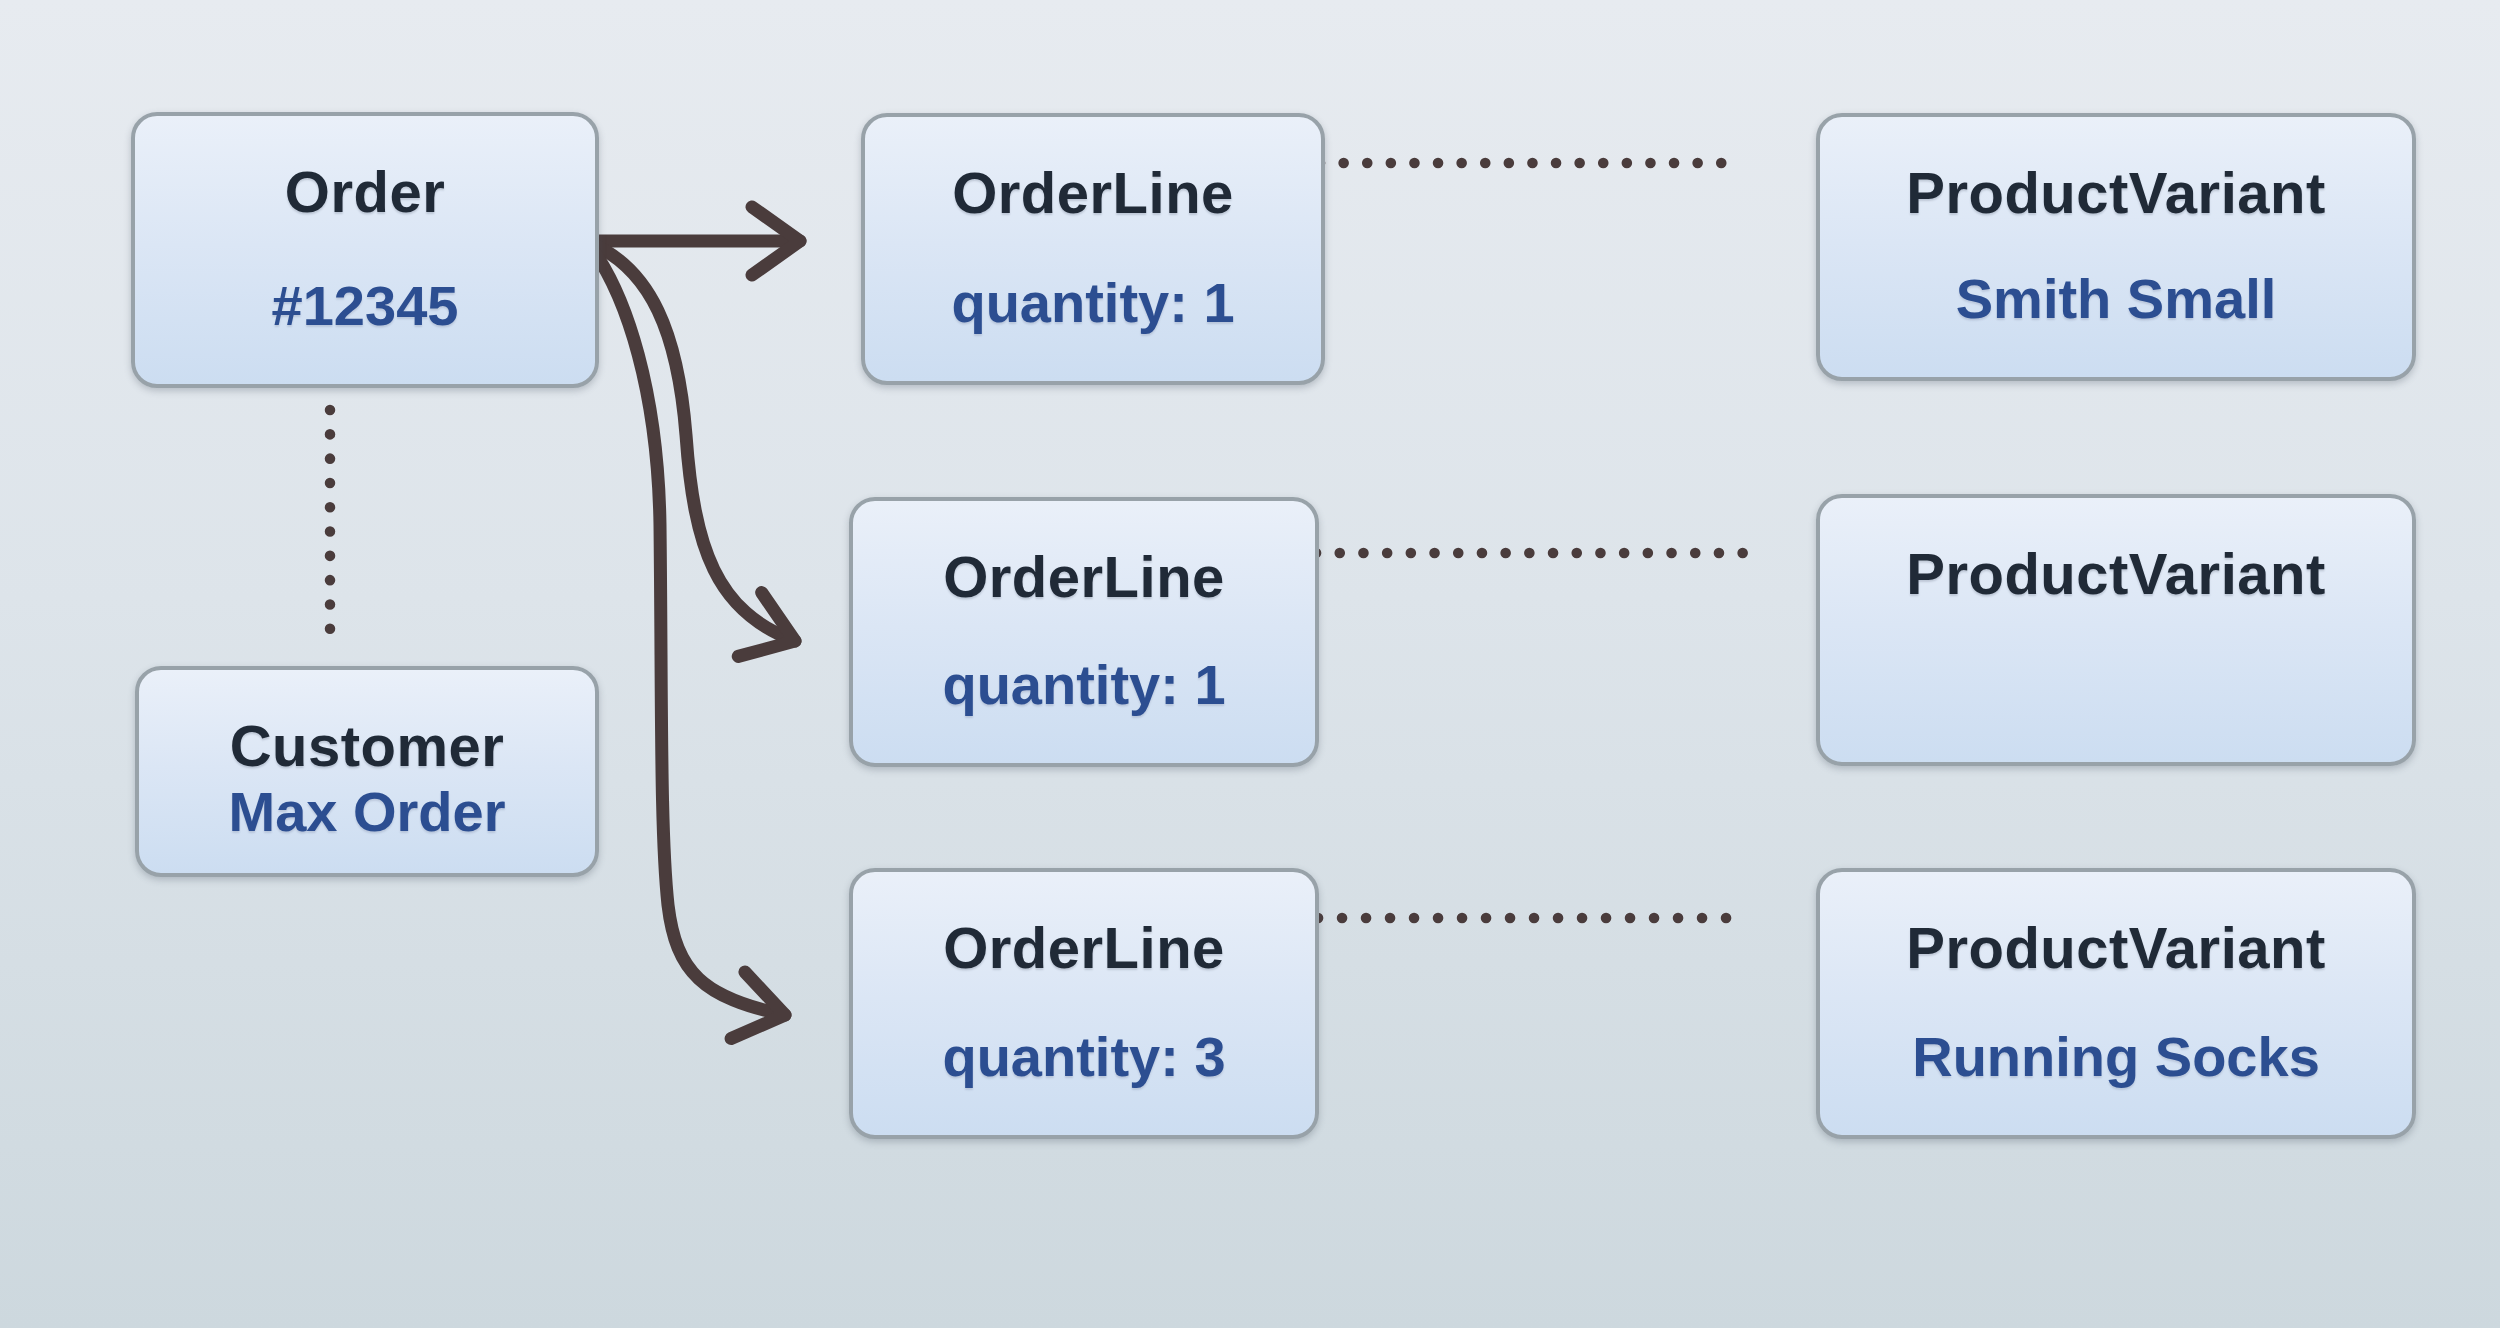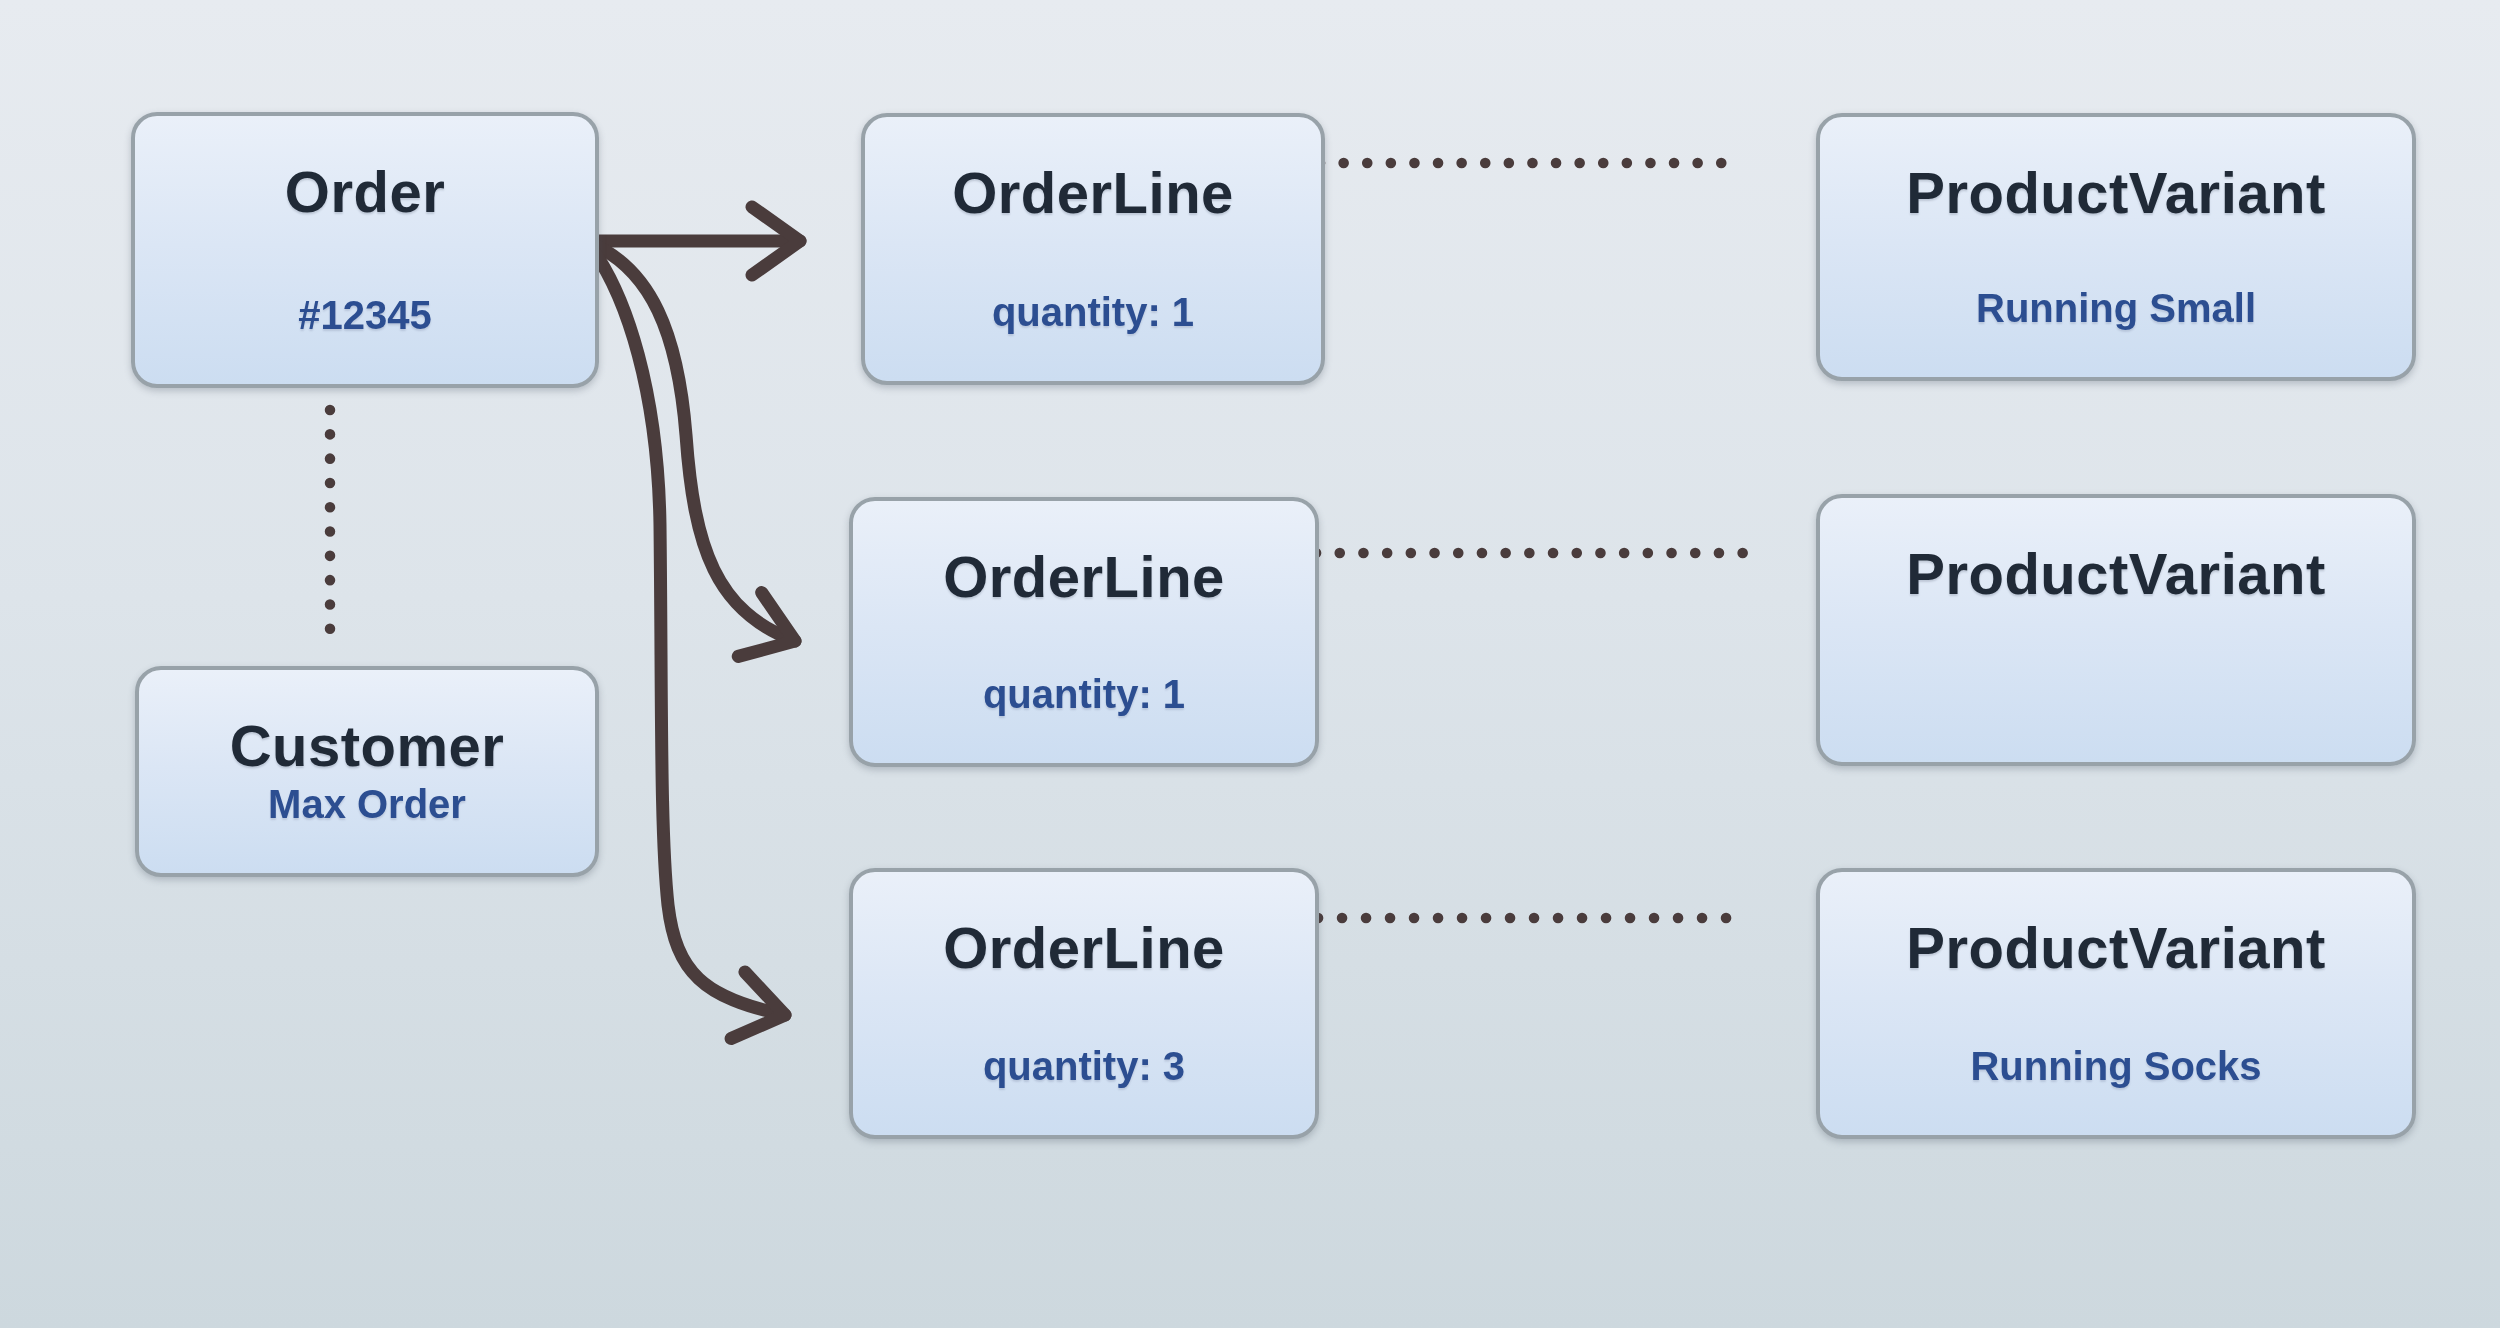--- a/index.html
+++ b/index.html
@@ -47,21 +47,21 @@
   }
   .node-title{
     font-size:58px;
     font-weight:bold;
     color:var(--title-text);
     letter-spacing:0.5px;
     text-shadow:0 2px 2px rgba(40,50,70,0.18);
     white-space:nowrap;
   }
   .node-value{
-    font-size:40px;
+    font-size:56px;
     font-weight:bold;
     color:var(--value-text);
     text-shadow:0 2px 2px rgba(40,50,90,0.15);
     white-space:nowrap;
   }
   .n-order    {left:100px;  top:112px; width:468px; height:276px;}
   .n-customer {left:104px;  top:666px; width:464px; height:211px;}
   .n-ol1      {left:830px;  top:113px; width:464px; height:272px;}
   .n-ol2      {left:818px;  top:497px; width:470px; height:270px;}
   .n-ol3      {left:818px;  top:868px; width:470px; height:271px;}
@@ -116,21 +116,21 @@
     <div class="node-value">quantity: 1</div>
   </div>
 
   <div class="node n-ol3">
     <div class="node-title">OrderLine</div>
     <div class="node-value">quantity: 3</div>
   </div>
 
   <div class="node n-pv1">
     <div class="node-title">ProductVariant</div>
-    <div class="node-value">Running Small</div>
+    <div class="node-value">Smith Small</div>
   </div>
 
   <div class="node n-pv2">
     <div class="node-title">ProductVariant</div>
   </div>
 
   <div class="node n-pv3">
     <div class="node-title">ProductVariant</div>
     <div class="node-value">Running Socks</div>
   </div>

